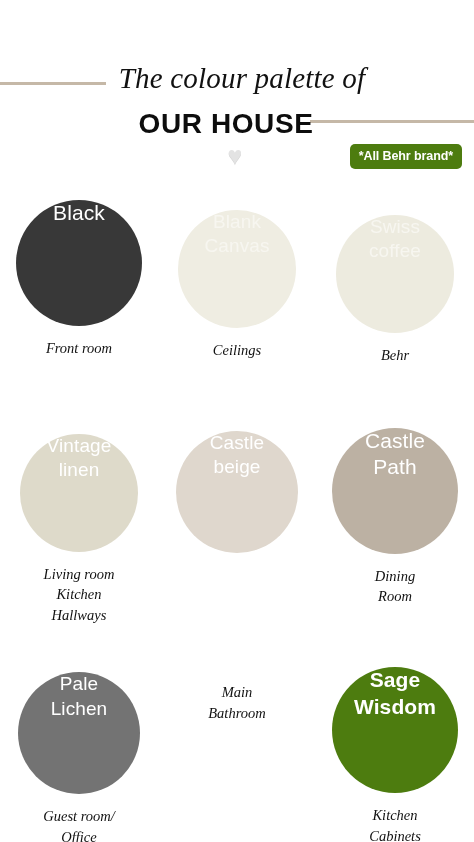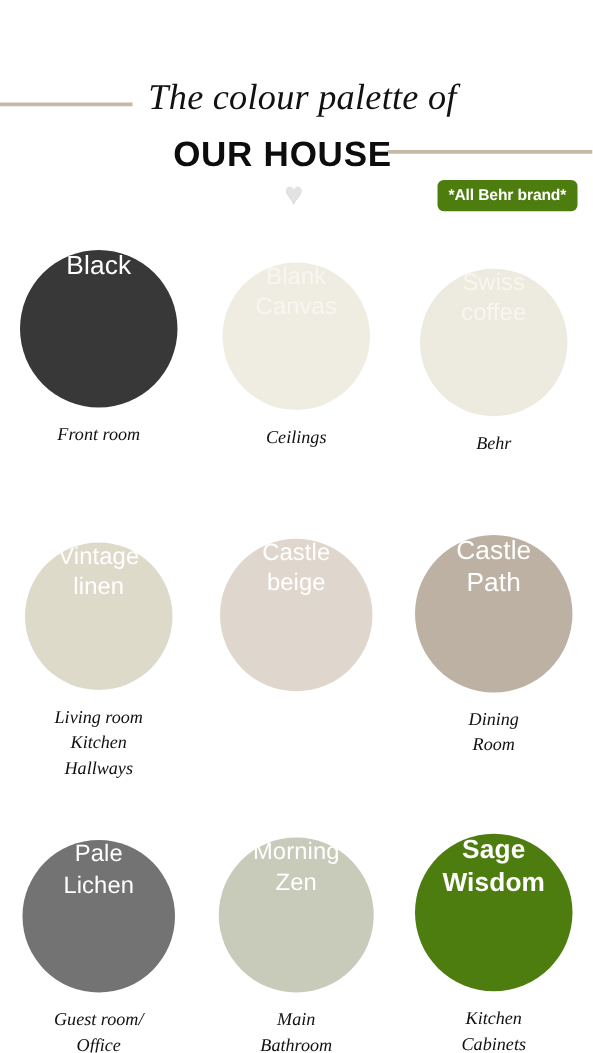--- a/index.html
+++ b/index.html
@@ -227,24 +227,20 @@
   <div class="row row-3">
     <div class="swatch">
       <div class="disc" style="background: #737373;">
         <span class="disc-label" style="color: rgb(255, 255, 255);">Pale
 Lichen</span>
       </div>
       <div class="caption">Guest room/
 Office</div>
     </div>
     <div class="swatch">
-      <div class="disc" style="background: rgb(200, 203, 186);">
-        <span class="disc-label" style="color: rgb(255, 255, 255);">Morning
-Zen</span>
-      </div>
       <div class="caption">Main
 Bathroom</div>
     </div>
     <div class="swatch">
       <div class="disc" style="background: #4d7c0f; font-weight: bold;">
         <span class="disc-label big" style="color: rgb(255, 255, 255);">Sage
 Wisdom</span>
       </div>
       <div class="caption">Kitchen
 Cabinets</div>

